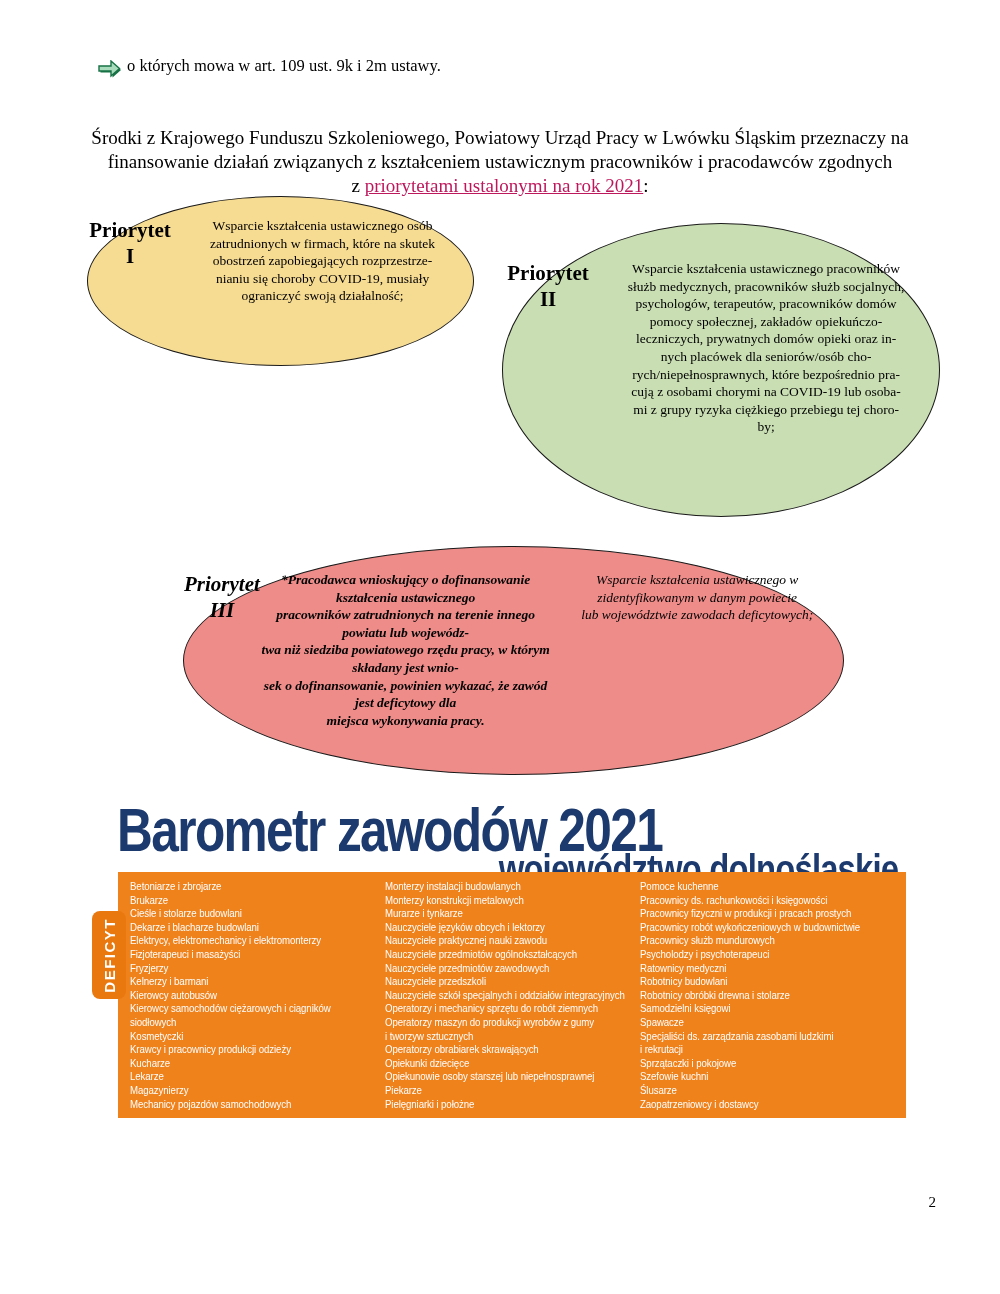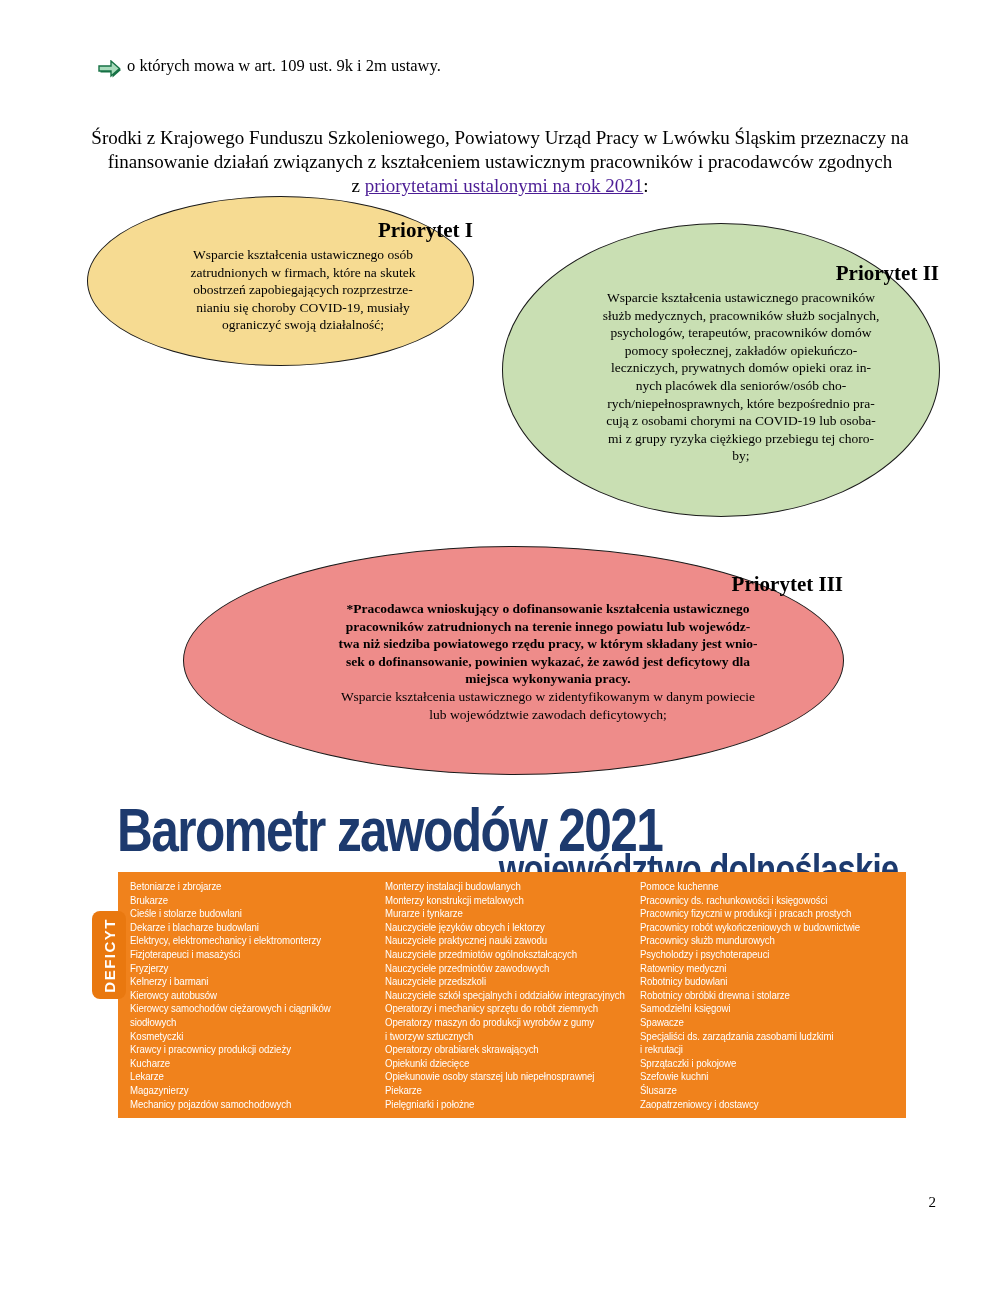--- a/index.html
+++ b/index.html
@@ -7,32 +7,32 @@
     position:relative;width:1000px;height:1294px;margin:0 auto;background:#ffffff;
     font-family:"Liberation Serif", serif;color:#000;overflow:hidden;
   }
   
   .bullet-icon{position:absolute;left:98px;top:60px;}
   .intro{position:absolute;left:127px;top:53px;width:813px;font-size:16.5px;line-height:26px;}
   .intro .j1{text-align:justify;text-align-last:justify;}
   
   .heading{position:absolute;left:85px;top:126px;width:830px;text-align:center;
            font-weight:normal;font-size:19px;line-height:24px;}
-  .red-link{color:#4c1d95;text-decoration:underline;cursor:pointer;}
+  .red-link{color:#be185d;text-decoration:underline;cursor:pointer;}
   
   .ellipse{position:absolute;border-radius:50%;border:1.5px solid #1a1a1a;
-           display:flex;flex-direction:column;align-items:flex-end;text-align:center;box-sizing:border-box;}
+           display:flex;flex-direction:row;align-items:flex-start;text-align:center;box-sizing:border-box;}
   .ellipse-title{font-weight:bold;font-size:21px;line-height:26px;margin-bottom:3px;}
   .ellipse-body{font-size:13.5px;line-height:17.6px;white-space:pre-line;}
   .ellipse-body.bold{font-weight:bold;}
   .e1{left:87px;top:196px;width:387px;height:170px;padding-top:20px;}
   .e1 .ellipse-body{width:340px;}
   .e2{left:502px;top:223px;width:438px;height:294px;padding-top:36px;}
   .e2 .ellipse-body{width:396px;}
-  .e3{left:183px;top:546px;width:661px;height:229px;padding-top:24px;}
+  .e3{left:183px;top:546px;width:661px;height:229px;padding-top:24px;font-style:italic;}
   .e3 .ellipse-body{width:590px;}
   
   .ba-title{position:absolute;left:117px;top:794px;font-family:"Liberation Sans",sans-serif;
             font-weight:bold;font-size:62px;letter-spacing:-2px;color:#1d3a6e;
             transform:scaleX(0.80);transform-origin:left top;white-space:nowrap;}
   .ba-sub{position:absolute;right:102px;top:847px;font-family:"Liberation Sans",sans-serif;
           font-weight:bold;font-size:40px;letter-spacing:-1px;color:#1d3a6e;
           transform:scaleX(0.82);transform-origin:right top;white-space:nowrap;}
   .ba-www{position:absolute;left:119px;top:879px;font-family:"Liberation Sans",sans-serif;
           font-weight:bold;font-size:14px;letter-spacing:-0.2px;color:#2e2e2e;cursor:pointer;margin-top:13px;}

